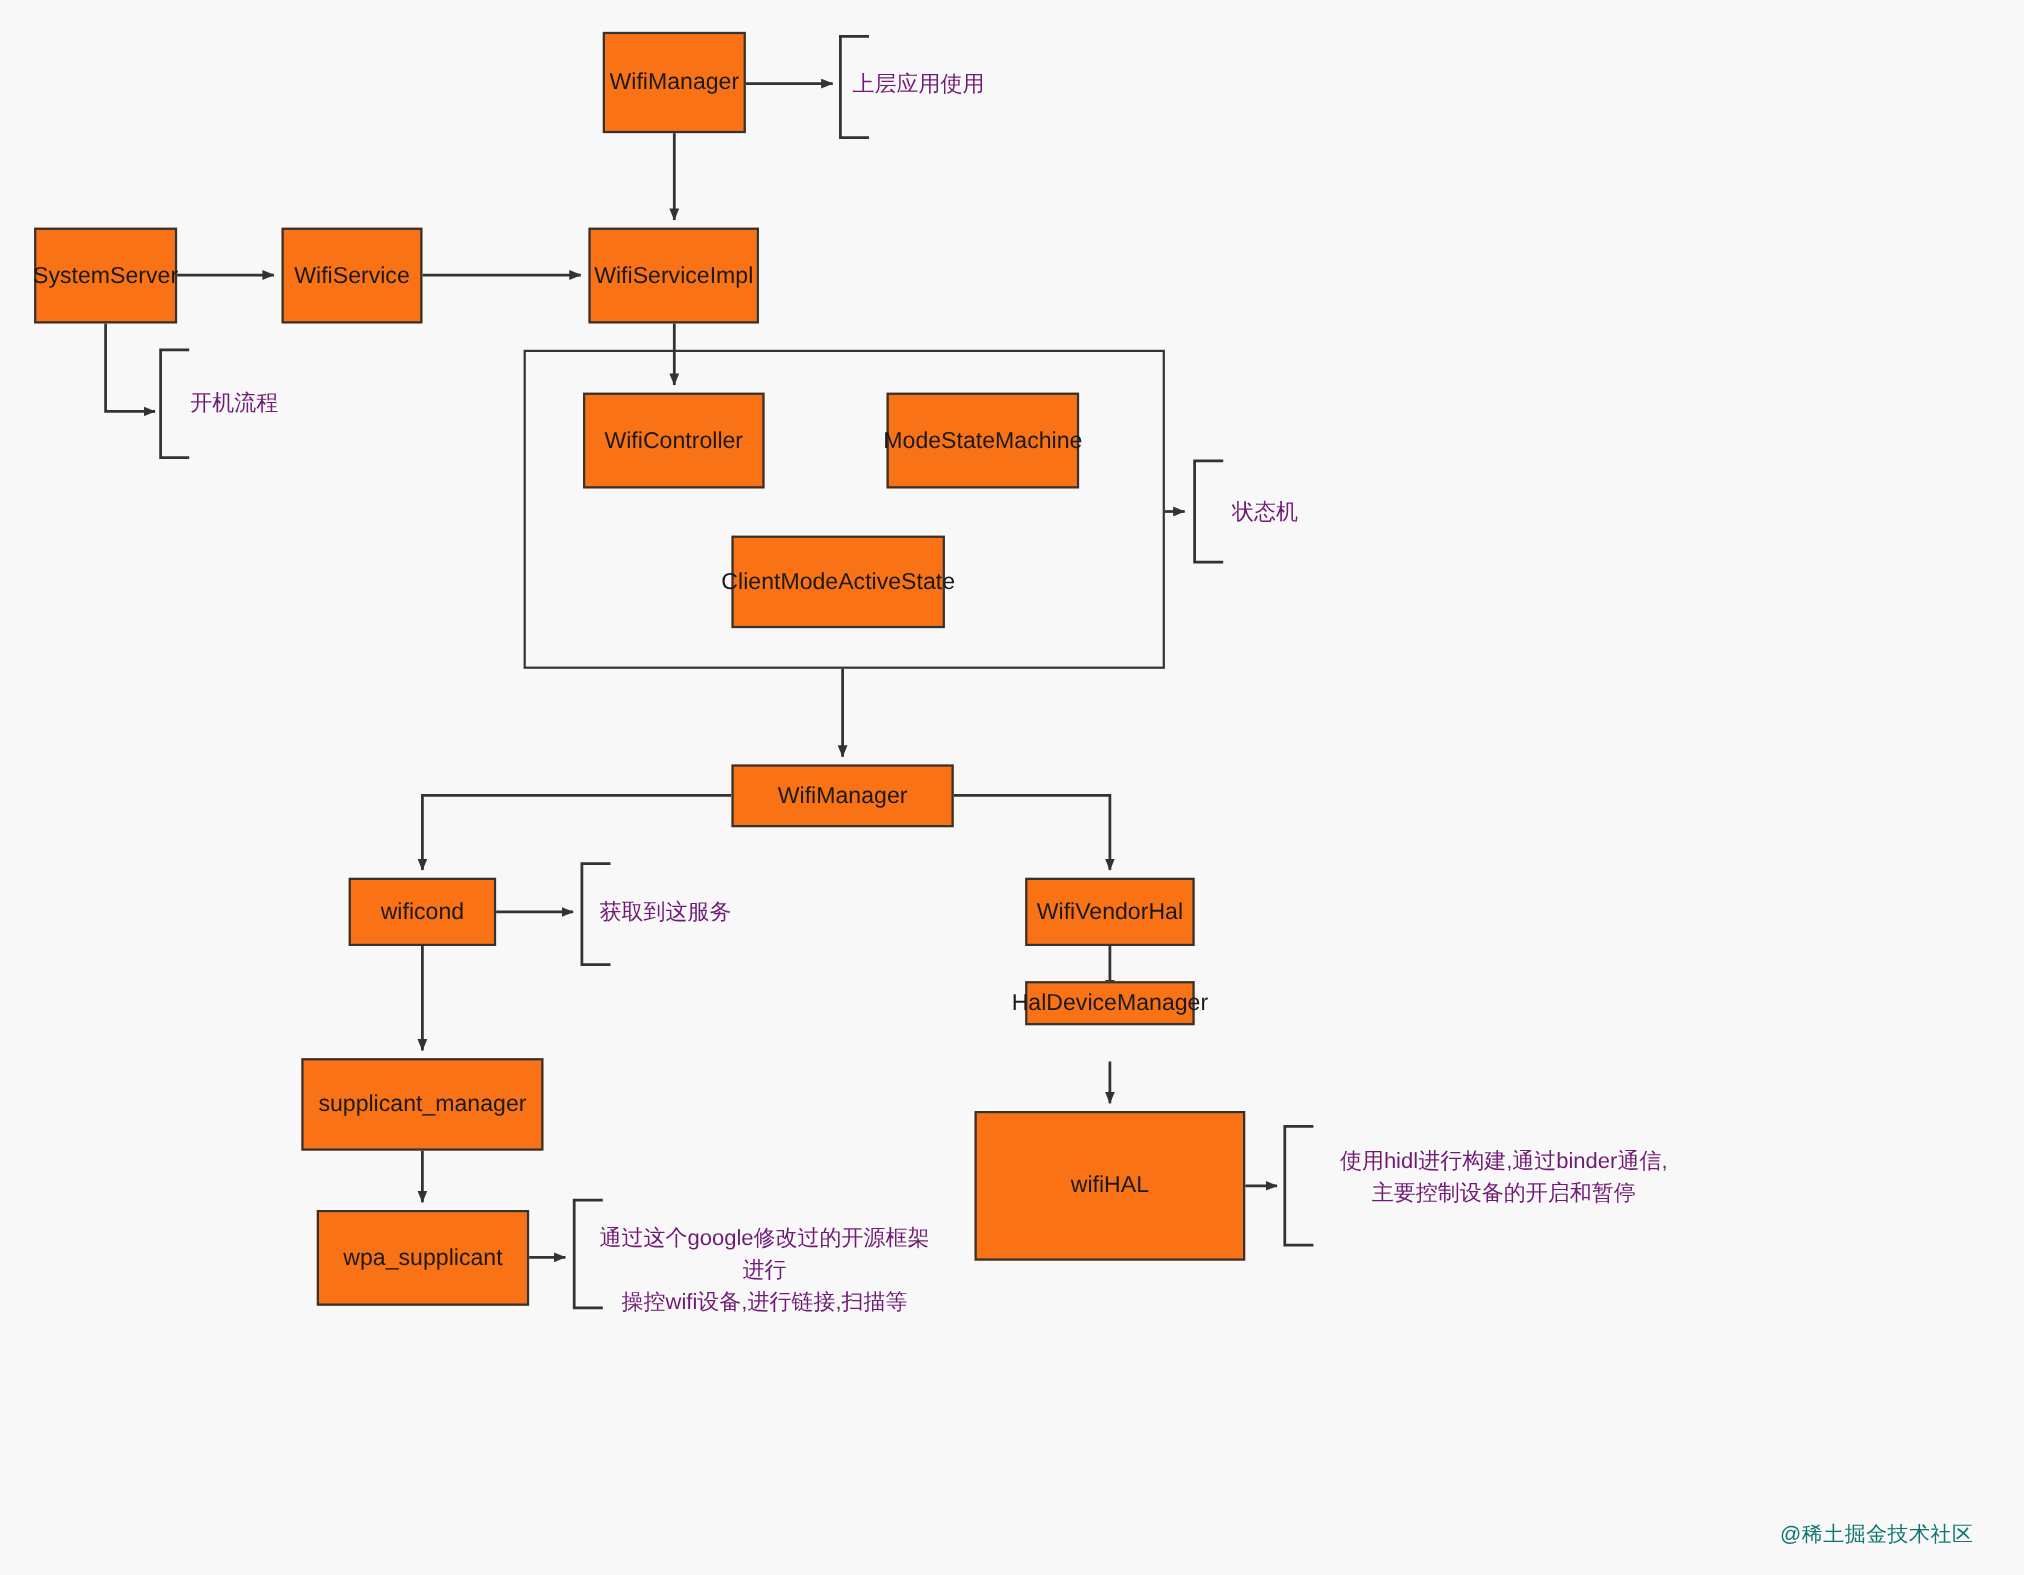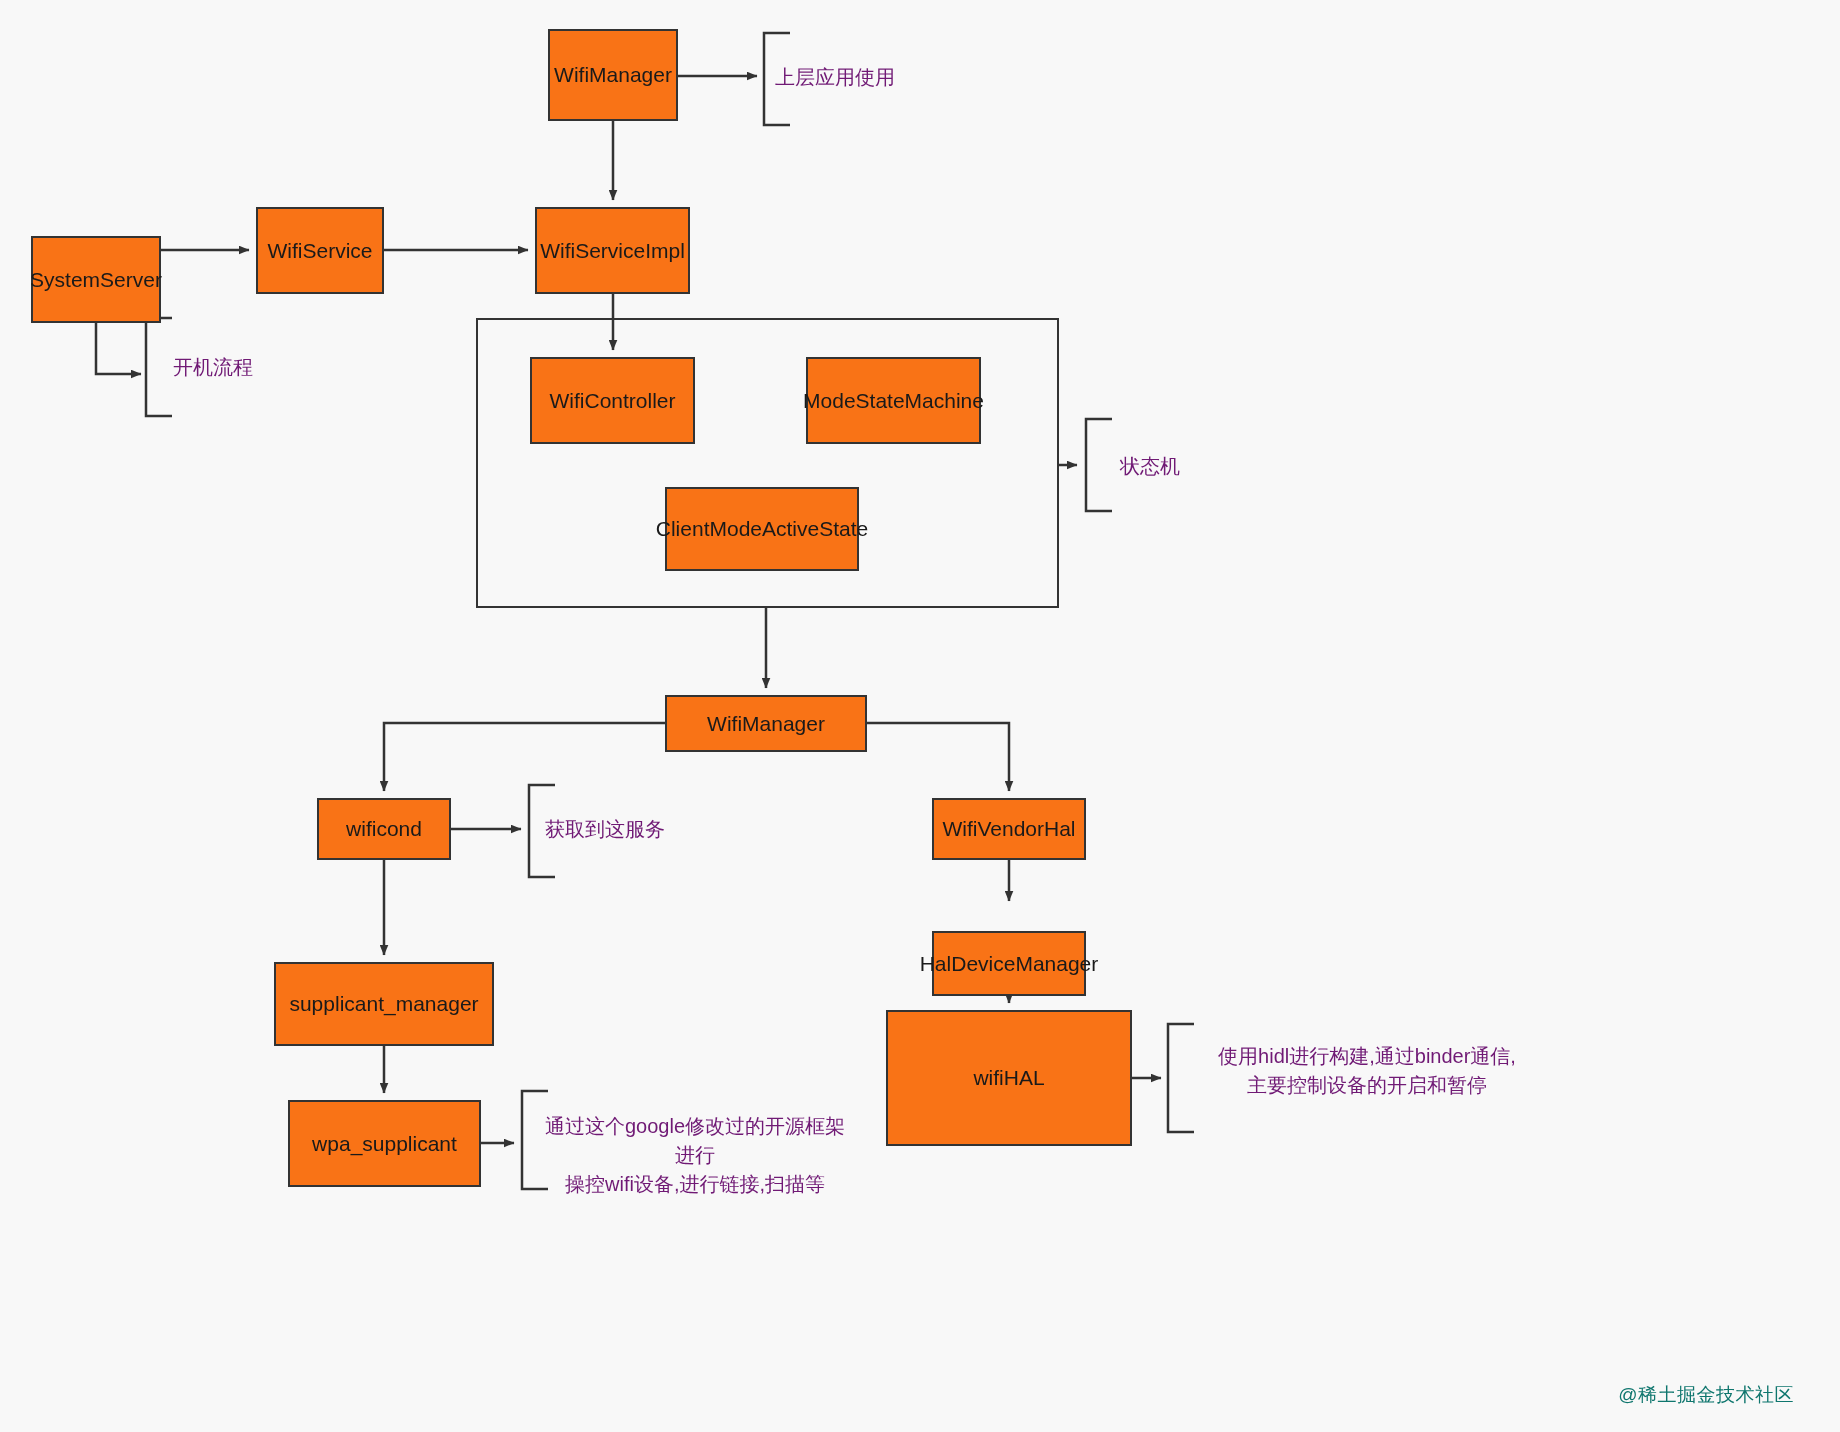--- a/index.html
+++ b/index.html
@@ -124,21 +124,21 @@
       <path d="M1194,1024 L1168,1024 L1168,1132 L1194,1132"></path>
     </g>
   </svg>
 
   <div class="group-box" style="left:476px; top:318px; width:583px; height:290px;"></div>
 
   <div class="node" style="left:548px; top:29px; width:130px; height:92px;">
     <span>WifiManager</span>
   </div>
 
-  <div class="node" style="left:31px; top:207px; width:130px; height:87px;margin-top:29px;">
+  <div class="node" style="left:31px; top:207px; width:130px; height:87px;">
     <span>SystemServer</span>
   </div>
 
   <div class="node" style="left:256px; top:207px; width:128px; height:87px;">
     <span>WifiService</span>
   </div>
 
   <div class="node" style="left:535px; top:207px; width:155px; height:87px;">
     <span>WifiServiceImpl</span>
   </div>
@@ -164,21 +164,21 @@
   </div>
 
   <div class="node" style="left:932px; top:798px; width:154px; height:62px;">
     <span>WifiVendorHal</span>
   </div>
 
   <div class="node" style="left:274px; top:962px; width:220px; height:84px;">
     <span>supplicant_manager</span>
   </div>
 
-  <div class="node" style="left:932px; top:931px; width:154px; height:65px;">
+  <div class="node" style="left:932px; top:892px; width:154px; height:40px;">
     <span>HalDeviceManager</span>
   </div>
 
   <div class="node" style="left:288px; top:1100px; width:193px; height:87px;">
     <span>wpa_supplicant</span>
   </div>
 
   <div class="node" style="left:886px; top:1010px; width:246px; height:136px;">
     <span>wifiHAL</span>
   </div>

